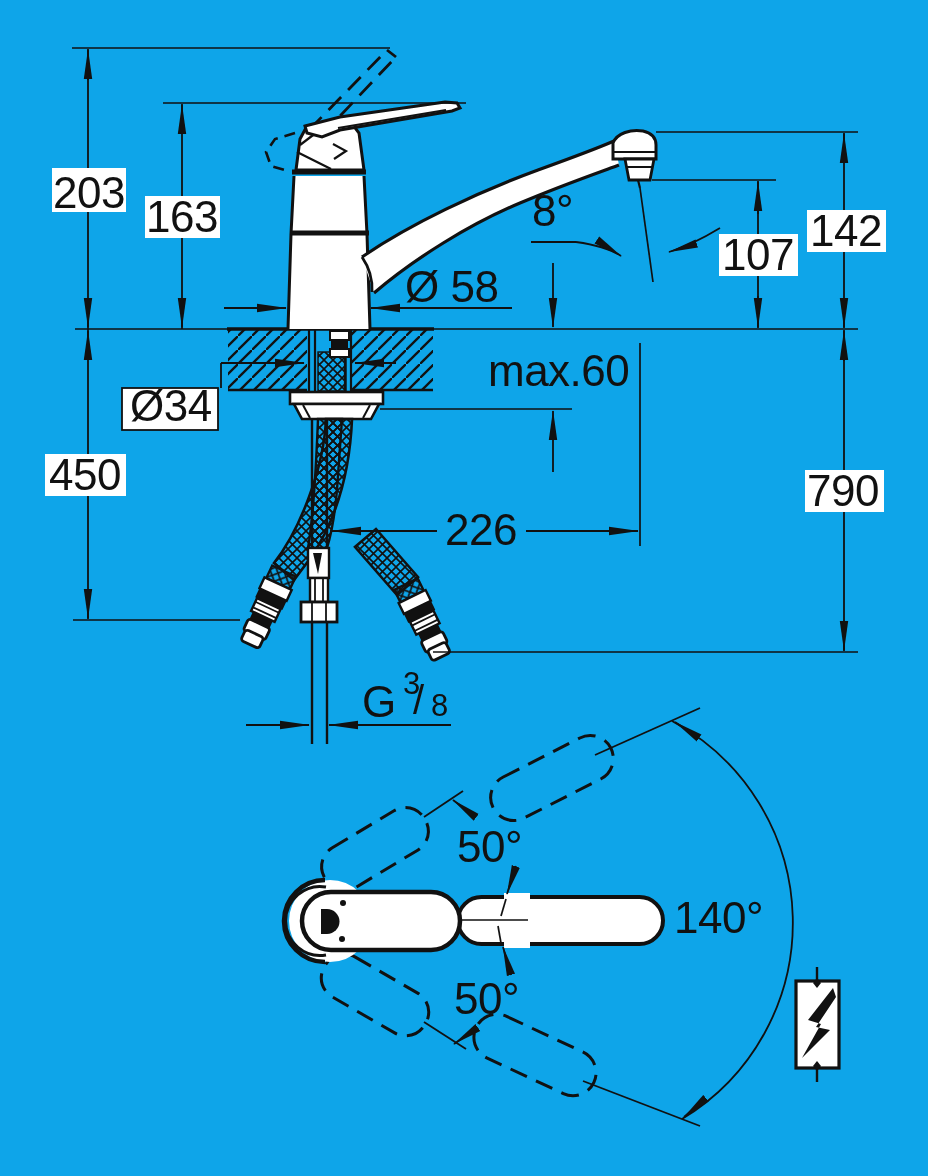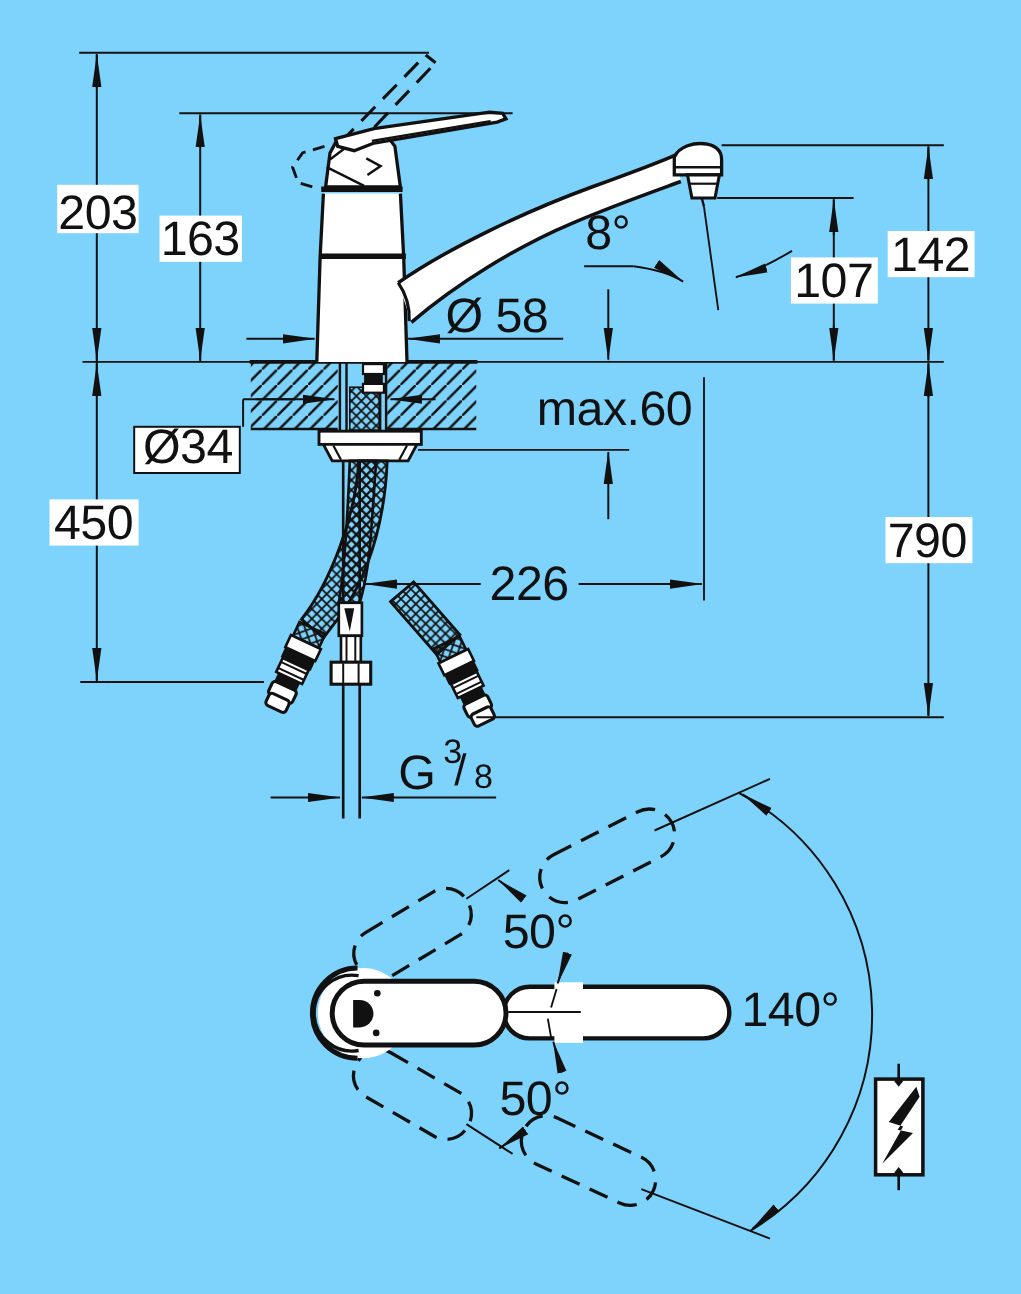--- a/index.html
+++ b/index.html
@@ -1,16 +1,16 @@
 <!DOCTYPE html>
 <html><head>
 <meta charset="utf-8">
 <style>
   html,body{margin:0;padding:0;background:#fff;}
-  .sheet{width:928px;height:1176px;background:#7dd3fc;position:relative;overflow:hidden;}
+  .sheet{width:928px;height:1176px;background:#0ea5e9;position:relative;overflow:hidden;}
   svg{display:block;}
   svg text{font-family:"Liberation Sans","DejaVu Sans",sans-serif;fill:#111;letter-spacing:-0.5px;}
   .lbl{font-size:44px;}
   .lbl-sm{font-size:31px;}
   .lbl-slash{font-size:40px;}
   .ln{stroke:#111;fill:none;}
   .thin{stroke-width:1.7;}
   .dim{stroke-width:1.8;}
   .mid{stroke-width:2.4;}
   .outline{stroke-width:3;}

